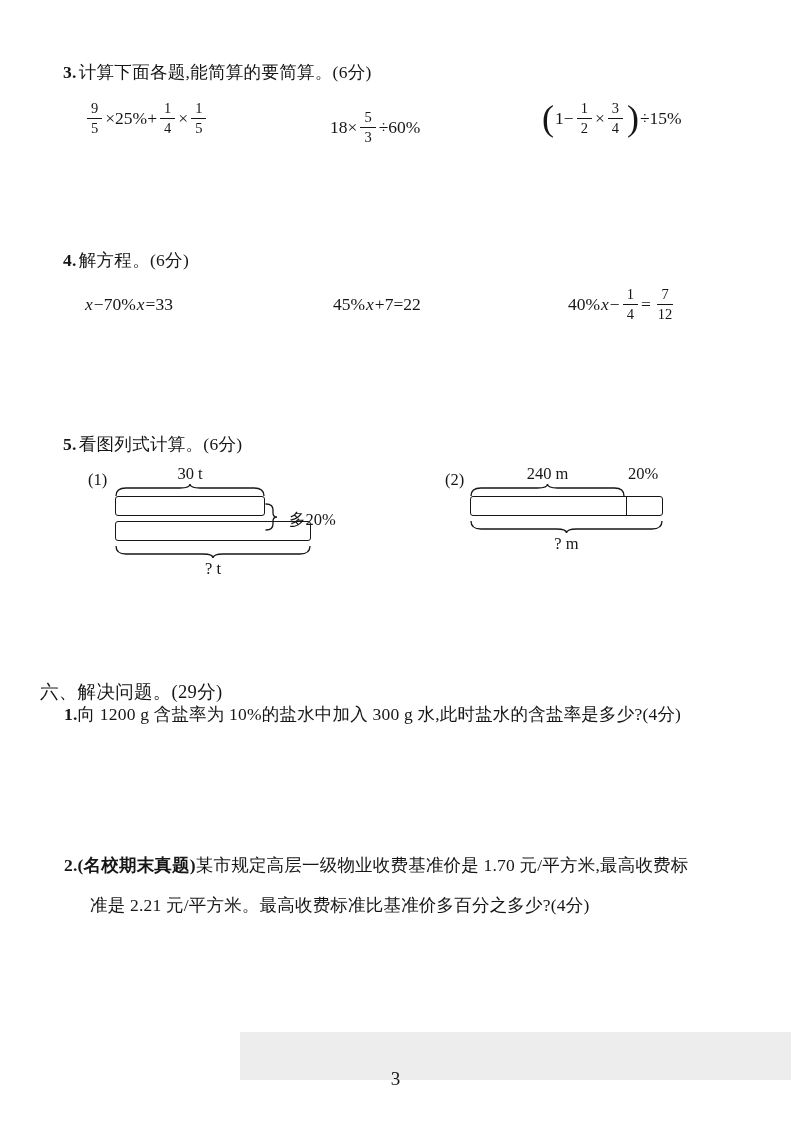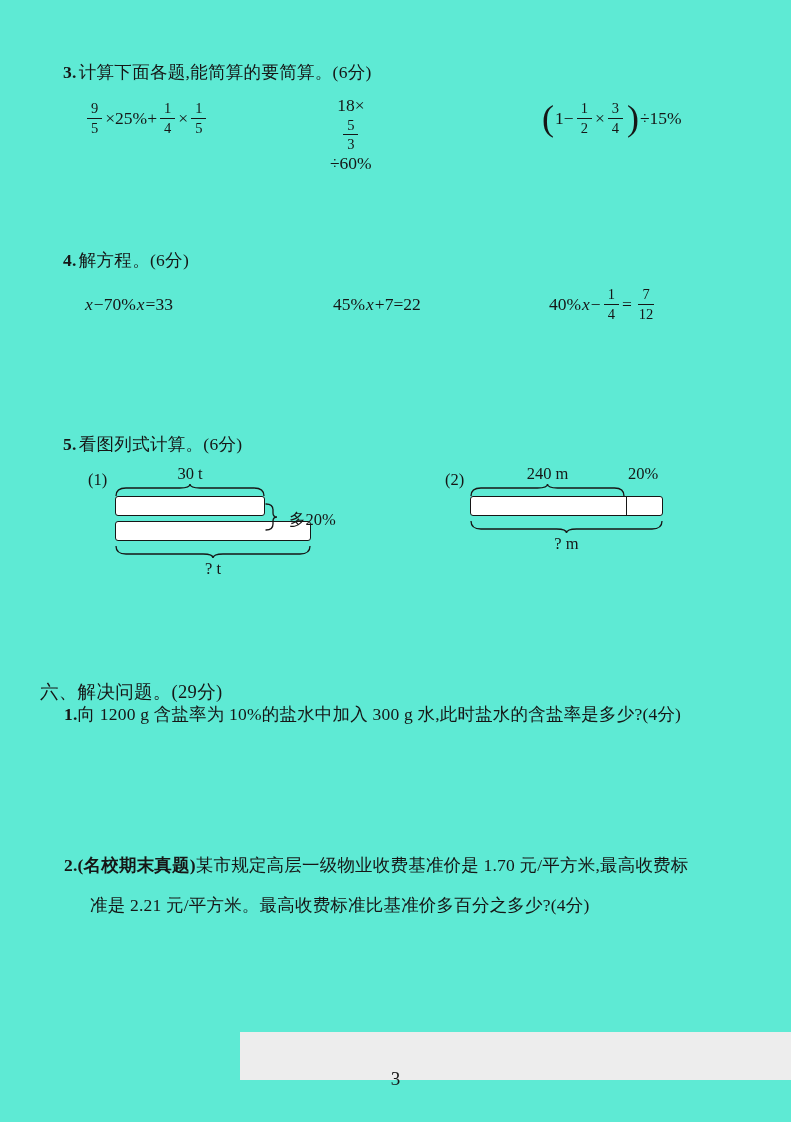--- a/index.html
+++ b/index.html
@@ -4,21 +4,21 @@
 <style>
   * { margin:0; padding:0; box-sizing:border-box; }
   html,body { background:#e8e8e8; }
   body {
     width:791px; height:1122px;
     font-family:"Liberation Serif","DejaVu Serif",serif;
     color:#161616;
   }
   .page {
     position:relative; width:791px; height:1122px;
-    background:#5eead4; overflow:hidden;
+    background:#ffffff; overflow:hidden;
   }
   .abs { position:absolute; }
   .qtitle { font-size:17.5px; letter-spacing:0.3px; }
   .qtitle b { font-weight:700; margin-right:2px; }
   .expr {
     display:flex; align-items:center;
     font-size:17.5px; height:46px; white-space:nowrap;
   }
   .frac {
     display:inline-flex; flex-direction:column; align-items:center;
@@ -65,21 +65,21 @@
       <i class="n">1</i>
       <i class="d">4</i>
     </span>
     <span>×</span>
     <span class="frac">
       <i class="n">1</i>
       <i class="d">5</i>
     </span>
   </div>
 
-  <div class="abs expr" style="left:330px; top:95px;flex-direction:column;">
+  <div class="abs expr" style="left:330px; top:104px;">
     <span>18×</span>
     <span class="frac">
       <i class="n">5</i>
       <i class="d">3</i>
     </span>
     <span>÷60%</span>
   </div>
 
   <div class="abs expr" style="left:541px; top:95px;">
     <span class="bigp">(</span>
@@ -107,21 +107,21 @@
     <span class="vx">x</span>
     <span>=33</span>
   </div>
 
   <div class="abs expr" style="left:333px; top:281px;">
     <span>45%</span>
     <span class="vx">x</span>
     <span>+7=22</span>
   </div>
 
-  <div class="abs expr" style="left:549px; top:281px;">
+  <div class="abs expr" style="left:568px; top:281px;">
     <span>40%</span>
     <span class="vx">x</span>
     <span>−</span>
     <span class="frac">
       <i class="n">1</i>
       <i class="d">4</i>
     </span>
     <span>=</span>
     <span class="frac">
       <i class="n">7</i>

